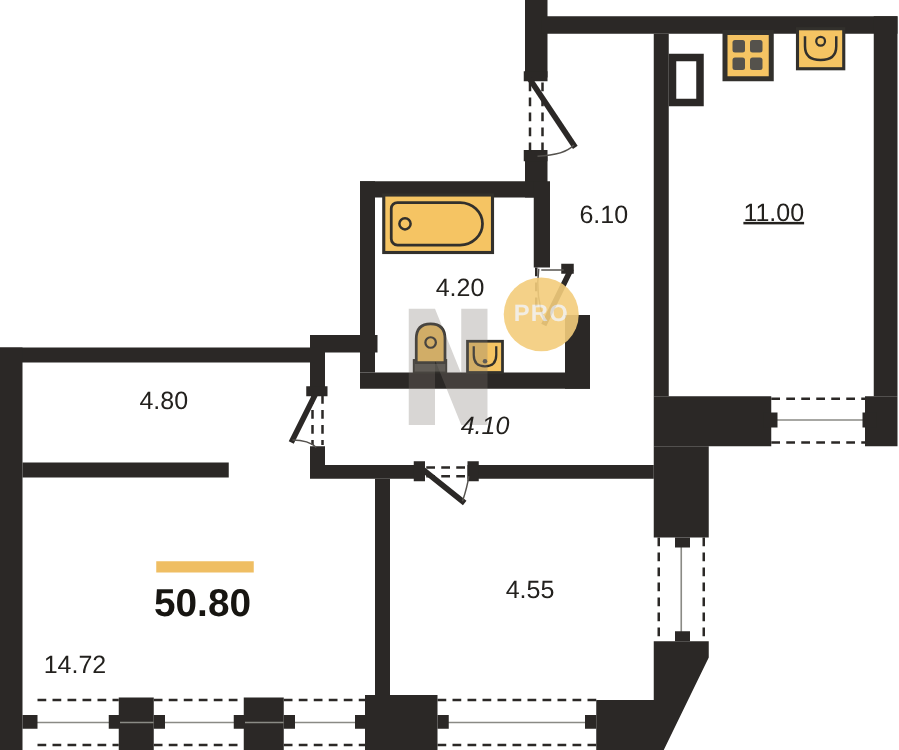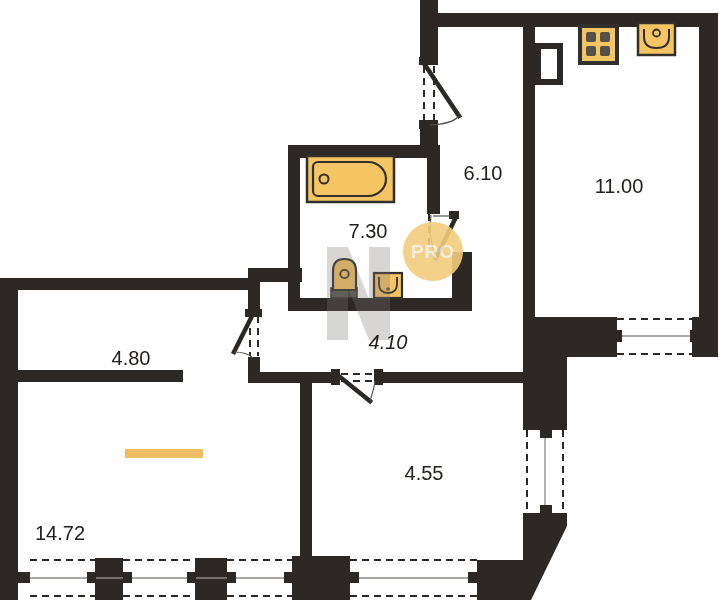--- a/index.html
+++ b/index.html
@@ -178,25 +178,26 @@
     <g>
       <rect class="fixfill" x="638" y="23" width="37" height="32" stroke-width="2.5"></rect>
       <path class="fixline" stroke-width="2" d="M 644,29 V 37 Q 644,48 656.5,48 Q 669,48 669,37 V 29"></path>
       <circle class="fixline" cx="656.5" cy="33" r="3.5" stroke-width="1.8"></circle>
     </g>
 
     <path id="watermark-path" d="M 327,247 H 348 L 369,299 V 247 H 390 V 340 H 369 L 348,288 V 340 H 327 Z"></path>
   </svg>
 
   <div class="room-label" style="left:483px;top:173px;">6.10</div>
-  <div class="room-label" style="left:619px;top:186px;">11.00</div>
-  <div class="room-label" style="left:368px;top:231px;">7.30</div>
+  <div class="room-label" style="left:619px;top:171px;text-decoration:underline;">11.00</div>
+  <div class="room-label" style="left:368px;top:231px;">4.20</div>
   <div class="room-label" style="left:388px;top:342px;font-style:italic;">4.10</div>
-  <div class="room-label" style="left:131px;top:322px;margin-top:36px;">4.80</div>
+  <div class="room-label" style="left:131px;top:322px;">4.80</div>
   <div class="room-label" style="left:424px;top:473px;">4.55</div>
   <div class="room-label" style="left:60px;top:533px;">14.72</div>
 
   <div id="total-bar"></div>
+  <div id="total-label" style="left:162px;top:483px;">50.80</div>
 
   <div id="pro-badge">
     <span>PRO</span>
   </div>
 </div>
 
 </body></html>

